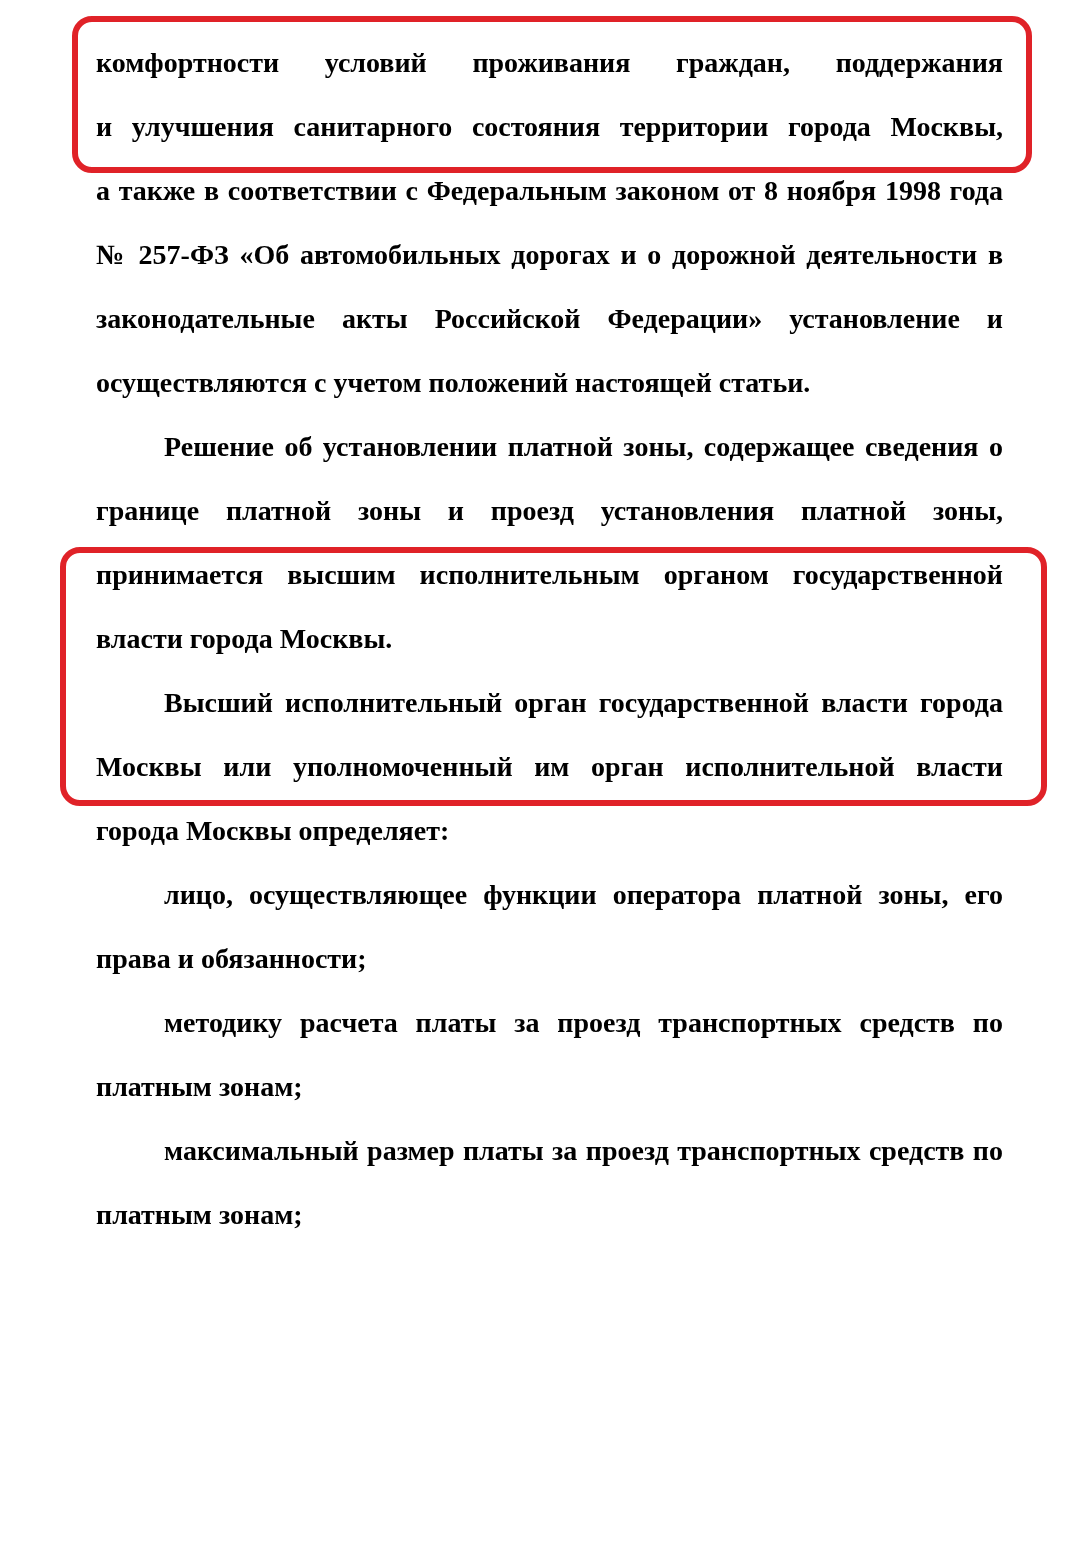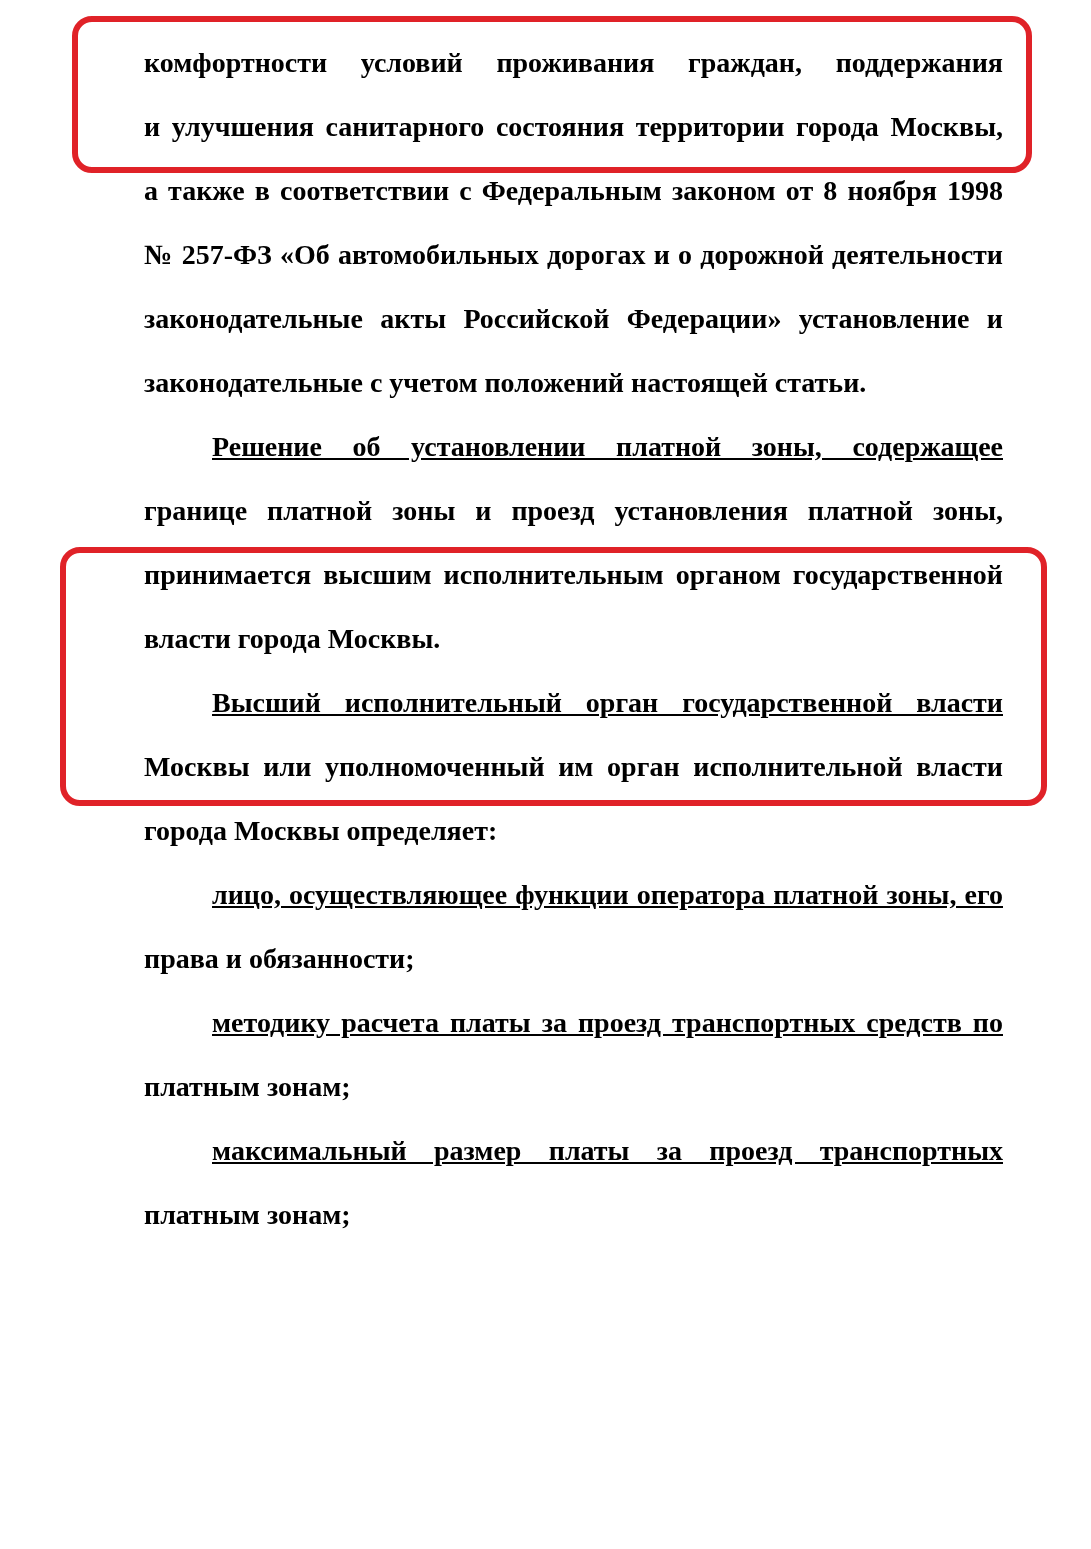--- a/index.html
+++ b/index.html
@@ -29,28 +29,26 @@
     padding: 0;
   }
   .line {
     height: 64px;
     line-height: 64px;
     text-align: justify;
     text-align-last: justify;
     text-justify: inter-word;
     overflow: hidden;
     white-space: normal;
-    margin-left: 48px;
   }
   .line.last {
     text-align-last: left;
   }
   .line.indent {
     text-indent: 68px;
-    text-decoration: underline;
   }
   .hl-box {
     position: absolute;
     box-sizing: border-box;
     border: 6px solid #e02228;
     border-radius: 20px;
     background: transparent;
     pointer-events: none;
   }
   .hl-box-1 {
@@ -72,21 +70,21 @@
 <div class="page" style="background: rgb(255, 255, 255);">
   <div class="hl-box hl-box-1" style="border-color: rgb(224, 34, 40);"></div>
   <div class="hl-box hl-box-2" style="border-color: rgb(224, 34, 40);"></div>
   <div class="text-flow" style="color: rgb(0, 0, 0);">
       <div class="paragraph">
         <div class="line">комфортности условий проживания граждан, поддержания</div>
         <div class="line">и улучшения санитарного состояния территории города Москвы,</div>
         <div class="line">а также в соответствии с Федеральным законом от 8 ноября 1998 года</div>
         <div class="line">№ 257-ФЗ «Об автомобильных дорогах  и о дорожной деятельности в</div>
         <div class="line">законодательные акты Российской Федерации» установление и</div>
-        <div class="line last">законодательные с учетом положений настоящей статьи.</div>
+        <div class="line last">осуществляются с учетом положений настоящей статьи.</div>
       </div>
       <div class="paragraph">
         <div class="line indent">Решение об установлении платной зоны,  содержащее сведения о</div>
         <div class="line">границе платной зоны и проезд установления платной зоны,</div>
         <div class="line">принимается высшим исполнительным органом государственной</div>
         <div class="line last">власти города Москвы.</div>
       </div>
       <div class="paragraph">
         <div class="line indent">Высший исполнительный орган государственной власти города</div>
         <div class="line">Москвы или уполномоченный им орган исполнительной власти</div>

